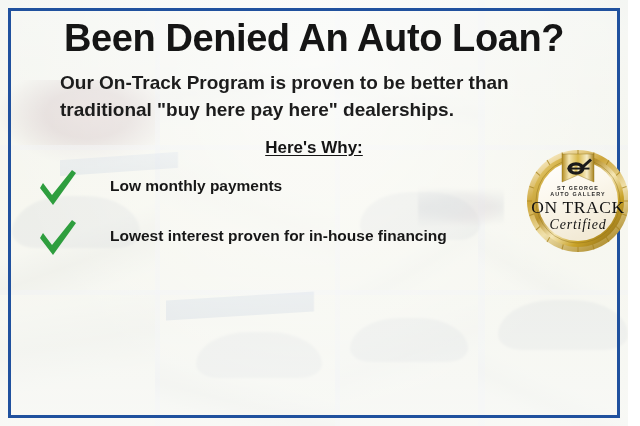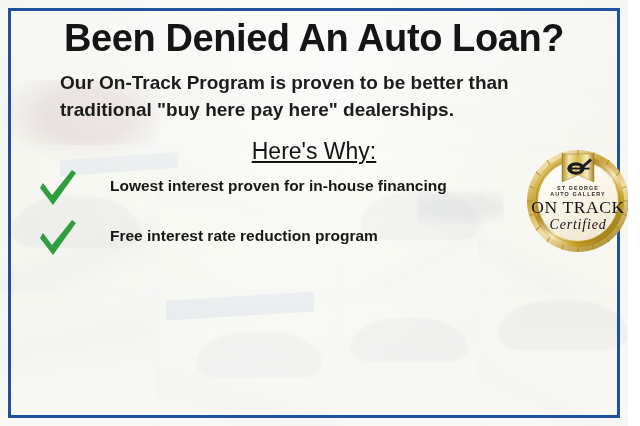--- a/index.html
+++ b/index.html
@@ -159,22 +159,22 @@
     color: #1c1c1c;
     line-height: 1.42;
   }
   .subhead .l2 { display: block; }
 
   .whylabel {
     position: absolute;
     left: 0; right: 0;
     top: 138px;
     text-align: center;
-    font-size: 23px;
-    font-weight: normal;
+    font-size: 17px;
+    font-weight: bold;
     color: #141414;
   }
   .whylabel span {
     text-decoration: underline;
     text-underline-offset: 2px;
   }
 
   
   .bullets {
     position: absolute;
@@ -259,39 +259,39 @@
       <span class="l2">traditional "buy here pay here" dealerships.</span>
     </div>
 
     <div class="whylabel">
       <span>Here's Why:</span>
     </div>
 
     <div class="bullets">
 
 
+      <div class="bullet">
+        <span class="check">
+          <svg width="42" height="40" viewBox="0 0 42 40">
+            <path d="M4 20 L7 15 L16 27 L36 2 L40 5 L17 37 Z" fill="#2e9e3e"></path>
+          </svg>
+        </span>
+        <span class="btext">Low monthly payments</span>
+      </div>
 
       <div class="bullet">
         <span class="check">
           <svg width="42" height="40" viewBox="0 0 42 40">
             <path d="M4 20 L7 15 L16 27 L36 2 L40 5 L17 37 Z" fill="#2e9e3e"></path>
           </svg>
         </span>
         <span class="btext">Lowest interest proven for in-house financing</span>
       </div>
 
 
-      <div class="bullet">
-        <span class="check">
-          <svg width="42" height="40" viewBox="0 0 42 40">
-            <path d="M4 20 L7 15 L16 27 L36 2 L40 5 L17 37 Z" fill="#2e9e3e"></path>
-          </svg>
-        </span>
-        <span class="btext">Free interest rate reduction program</span>
-      </div>
 
     </div>
 
     <div class="seal">
       <svg width="104" height="104" viewBox="0 0 104 104">
         <defs>
           <linearGradient id="goldRing" x1="0" y1="0" x2="1" y2="1">
             <stop offset="0%" stop-color="#f7ecc4"></stop>
             <stop offset="18%" stop-color="#d7b64e"></stop>
             <stop offset="38%" stop-color="#b8912c"></stop>

